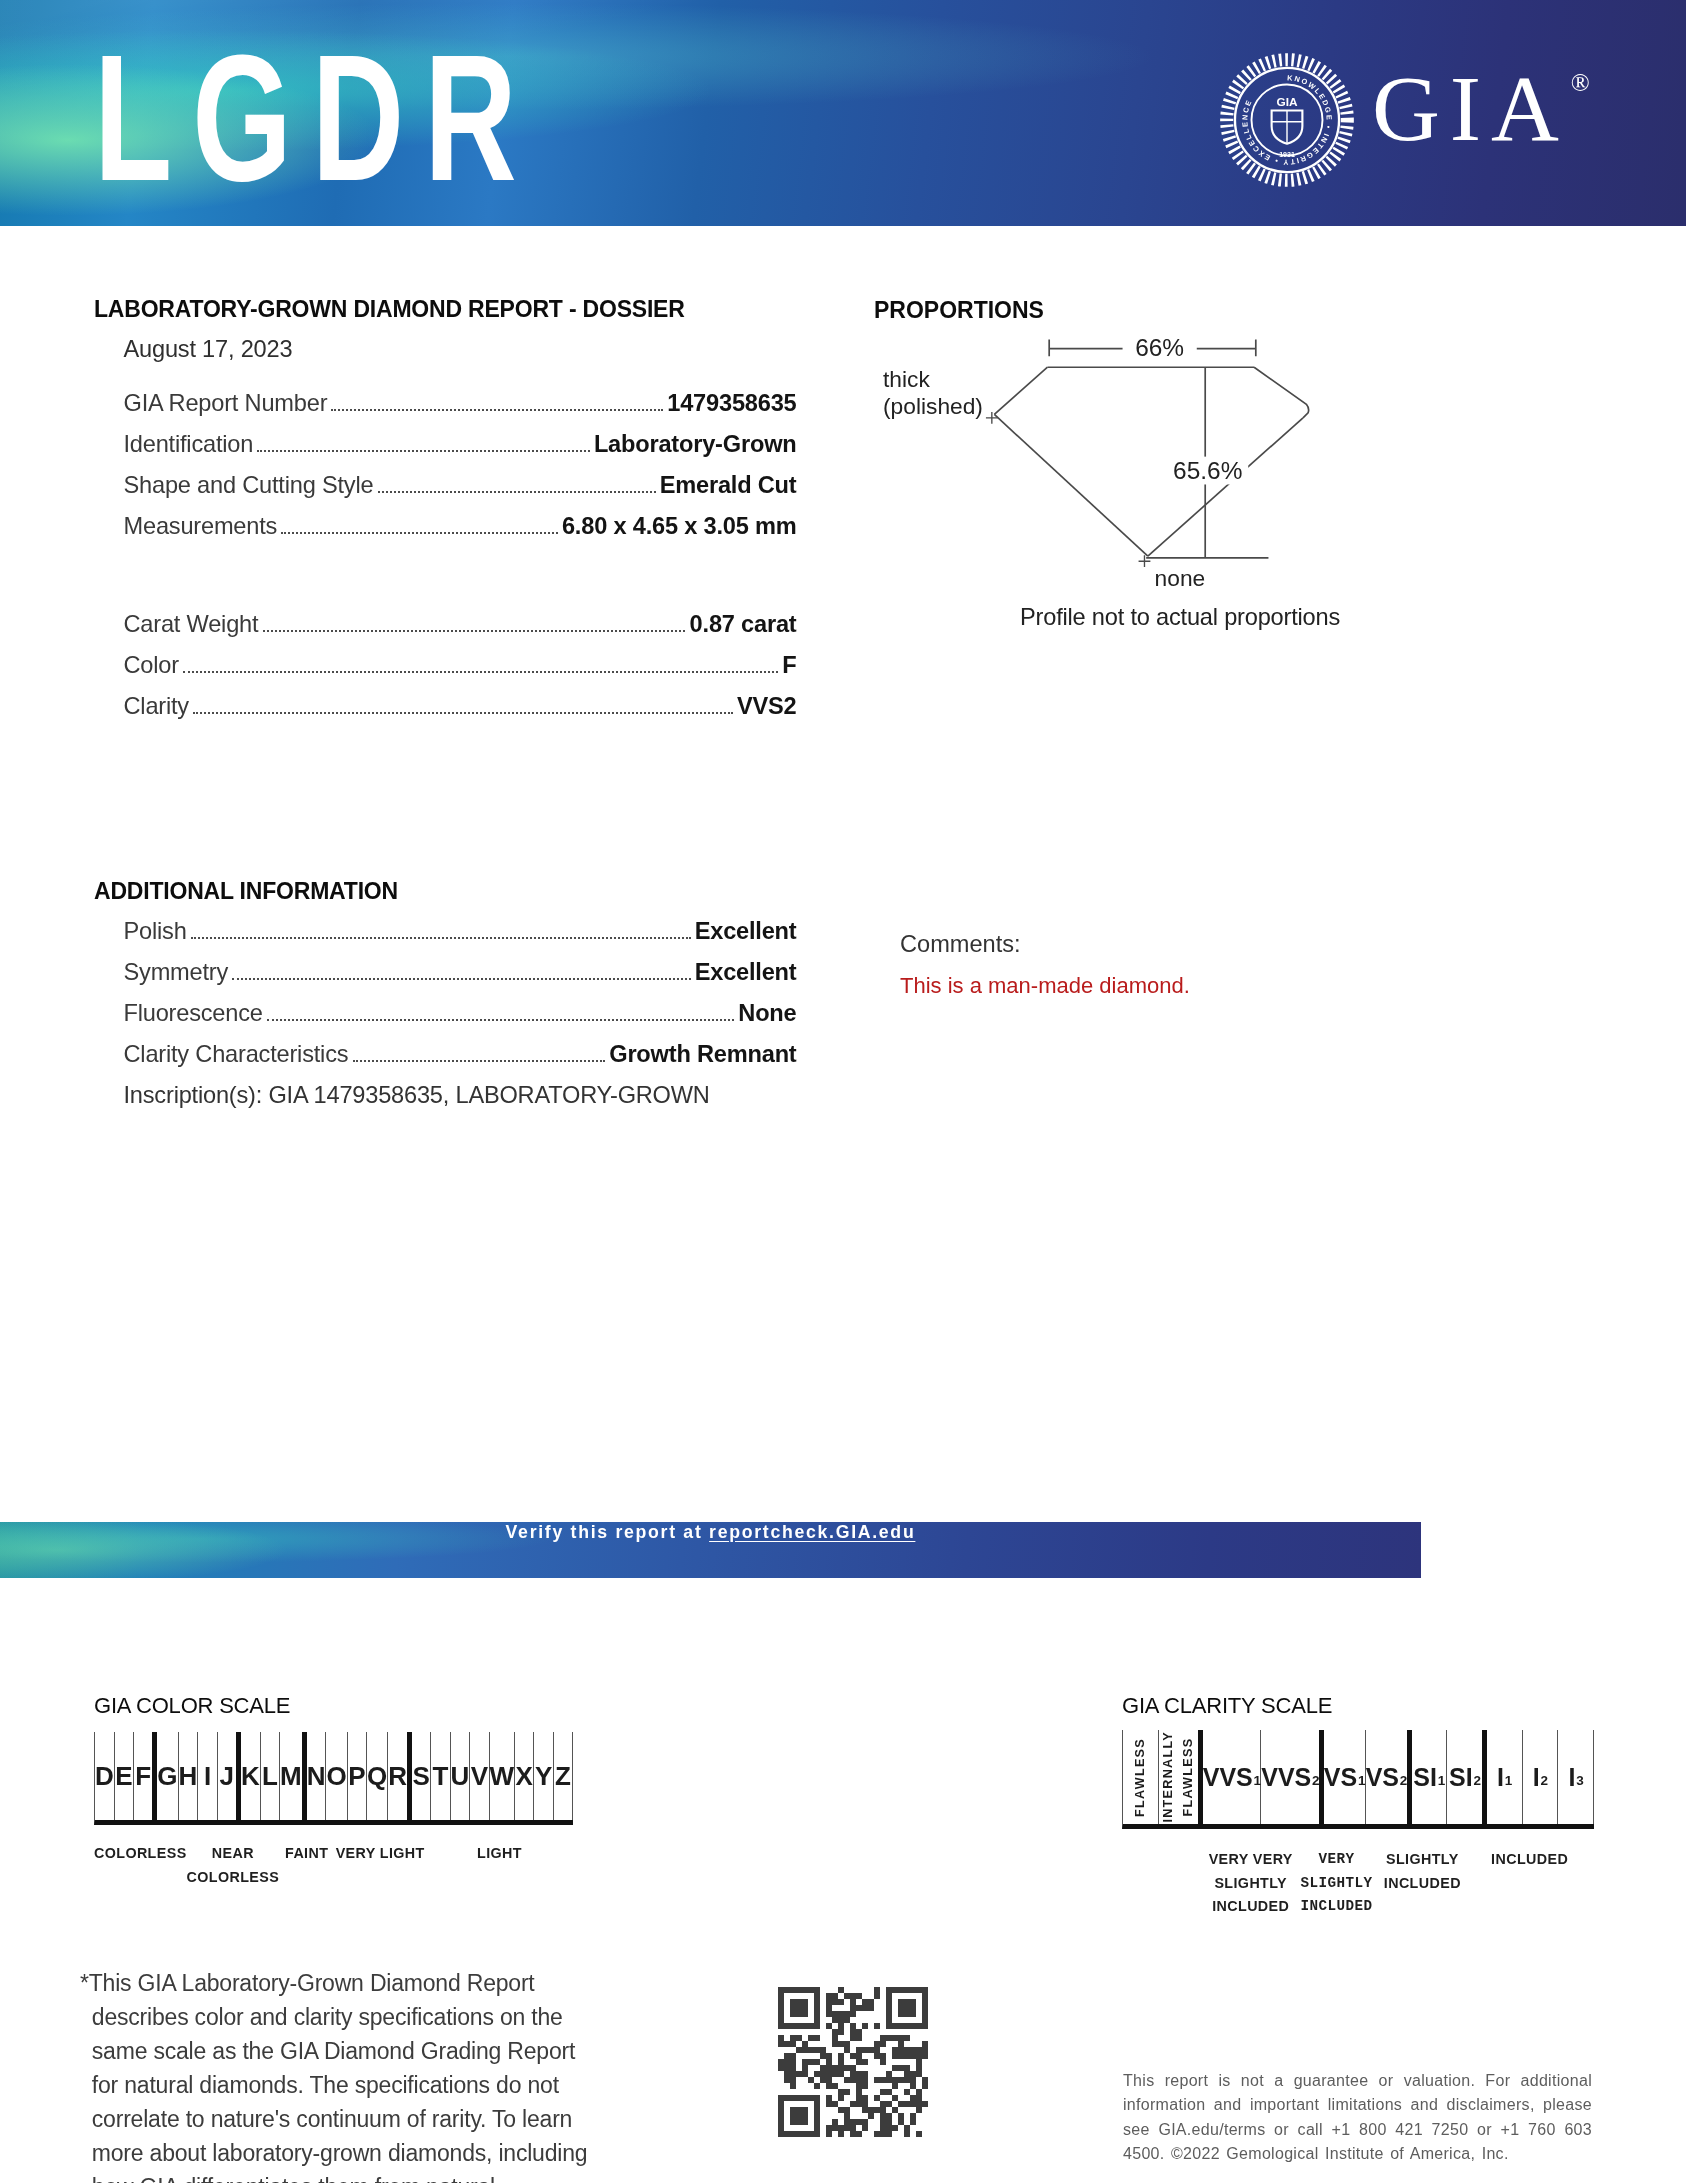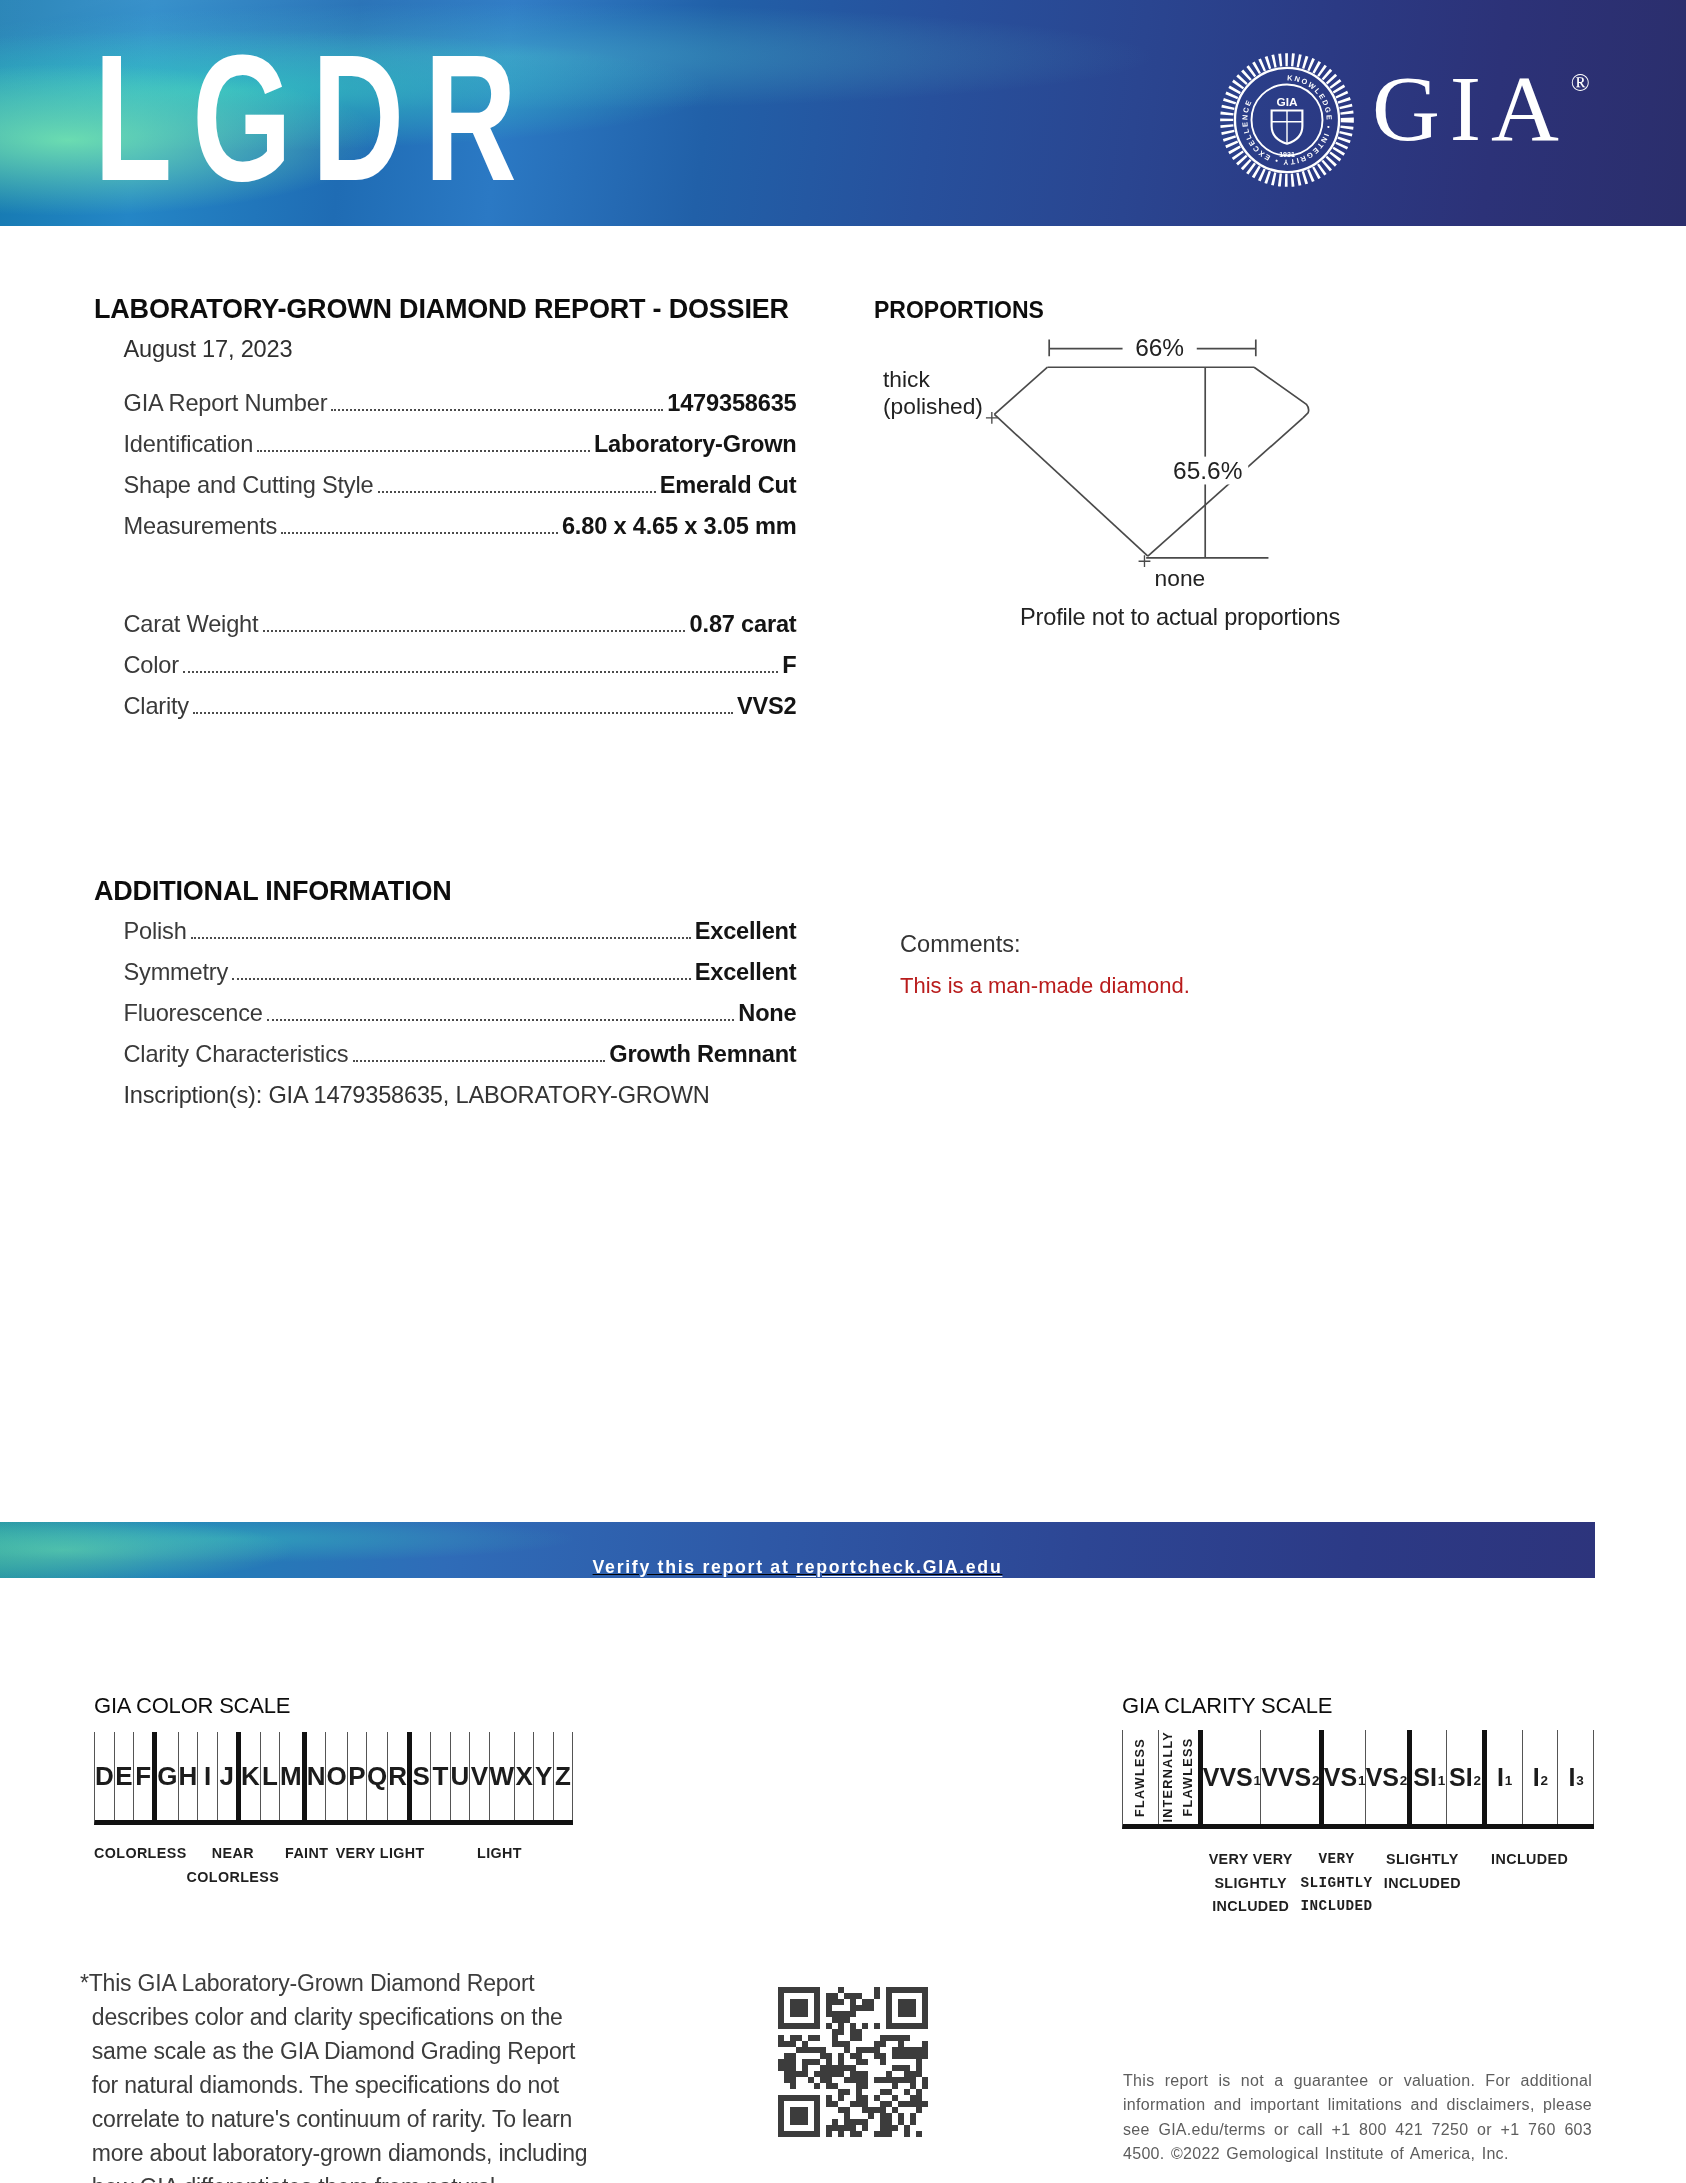--- a/index.html
+++ b/index.html
@@ -25,45 +25,45 @@
   .gia-brand { position:absolute; right:99px; top:37px; display:flex; align-items:center; }
   .gia-seal { width:142px; height:142px; margin-right:13.5px; }
   .gia-word {
     font-family:"Liberation Serif", serif; color:#ffffff;
     font-size:94px; letter-spacing:10px; line-height:142px; position:relative;
   }
   .gia-reg { font-size:25px; letter-spacing:0; position:relative; top:-49px; left:1.7px; }
 
   
   .sec { position:absolute; }
-  .sec-title { font-size:27px; font-weight:800; color:#0d0d0d; letter-spacing:-0.2px; line-height:29px; margin-bottom:10px; }
+  .sec-title { font-size:23px; font-weight:800; color:#0d0d0d; letter-spacing:-0.2px; line-height:29px; margin-bottom:10px; }
   .sec-body { margin-left:29.5px; width:673px; }
   .plain-line { font-size:23.6px; line-height:30px; color:#2f2f2f; margin-bottom:24px; letter-spacing:-0.2px; }
   .leader-row { display:flex; align-items:baseline; font-size:23.6px; line-height:30px; margin-bottom:11px; }
   .leader-row .lbl { color:#3a3a3a; letter-spacing:-0.2px; white-space:nowrap; }
   .leader-row .dots { flex:1 1 auto; border-bottom:2.5px dotted #4b4b4b; margin:0 4.2px 5px 4.2px; min-width:15px; }
   .leader-row .val { color:#141414; font-weight:700; letter-spacing:-0.2px; white-space:nowrap; }
   .inscription { font-size:23.6px; line-height:30px; color:#333333; letter-spacing:-0.2px; }
 
   
   #prop-title { position:absolute; left:874px; top:297px; font-size:23px; font-weight:800; color:#0d0d0d; }
   #prop-svg { position:absolute; left:851px; top:330px; }
   #prop-caption { position:absolute; left:927px; top:604px; width:506px; text-align:center; font-size:23.6px; color:#222; letter-spacing:-0.2px; }
   #comments { position:absolute; left:900px; top:931px; }
   #comments .c-label { font-size:23.6px; color:#333; margin-bottom:15px; }
   #comments .c-text { font-size:22px; color:#b91c1c; }
 
   
   .verify-strip {
-    position:absolute; left:0; top:1522px; width:1595px; height:56px;
+    position:absolute; left:0; top:1522px; width:1421px; height:56px;
     background-image:
       radial-gradient(ellipse 354px 51px at 4% 50%, rgba(110,225,170,0.55), rgba(110,225,170,0) 65%),
       radial-gradient(ellipse 506px 34px at 14% 30%, rgba(60,200,190,0.45), rgba(60,200,190,0) 70%),
       linear-gradient(95deg, #2795a4 0%, #2180b8 10%, #2f6cb8 28%, #2e58a6 48%, #2d4694 68%, #2c3a86 85%, #2d347c 100%);
-    display:flex; align-items:flex-end; justify-content:center;text-decoration:underline;
+    display:flex; align-items:flex-start; justify-content:center;
   }
   .verify-text { color:#ffffff; font-size:17.7px; font-weight:700; letter-spacing:1.7px; }
   .verify-text a { color:#ffffff; text-decoration:underline; text-underline-offset:3.4px; }
 
   
   .scale-title { position:absolute; font-size:22px; font-weight:400; color:#0d0d0d; letter-spacing:-0.2px; }
   .scale-cells { position:absolute; display:flex; border-bottom:5.9px solid #111; border-left:1.7px solid #555; }
   .ccell {
     flex:1 1 0; display:flex; align-items:center; justify-content:center;
     border-right:1.7px solid #555; font-weight:700; color:#1c1c1c;

